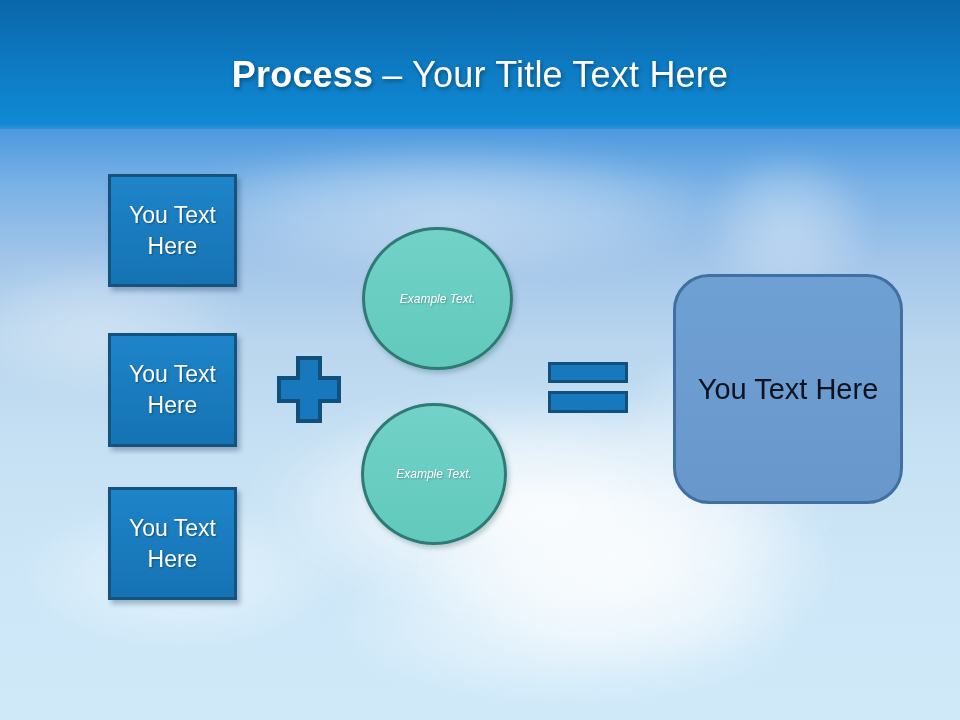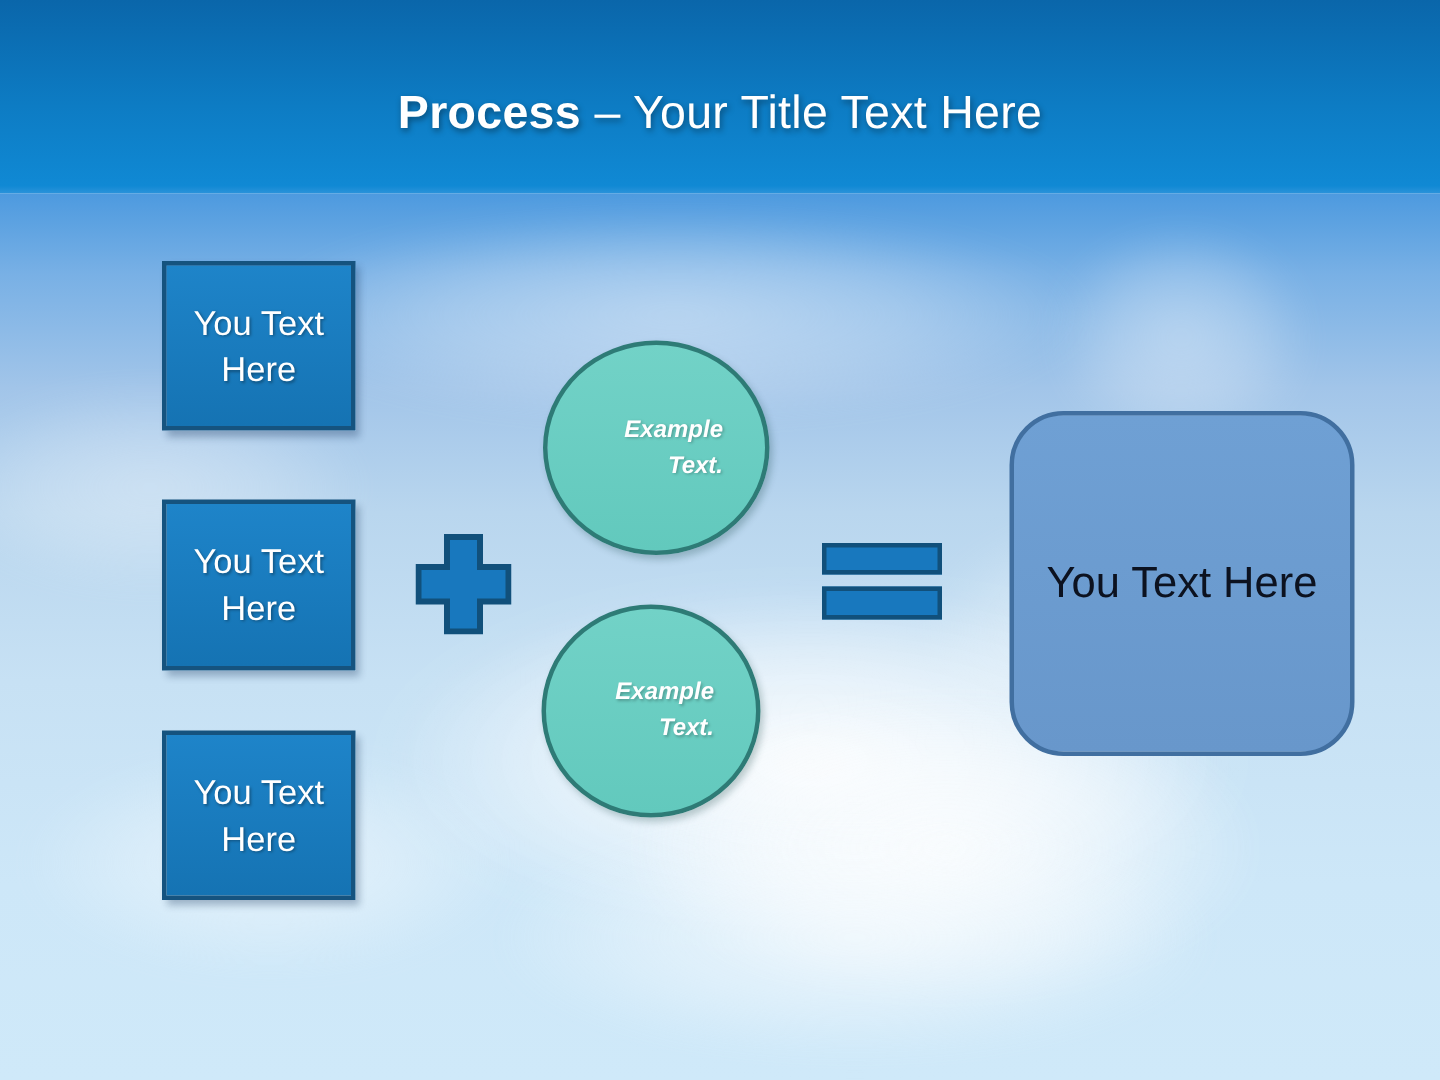--- a/index.html
+++ b/index.html
@@ -46,21 +46,21 @@
   .c7 { left: 615px; top: 340px; width: 285px; height: 160px; opacity: .50; }
   .c8 { left: 330px; top: 545px; width: 480px; height: 160px; opacity: .60; }
 
   
   .title {
     position: absolute;
     left: 0; top: 56px;
     width: 100%;
     text-align: center;
     color: #ffffff;
-    font-size: 31px;
+    font-size: 36px;
     line-height: 38px;
     text-shadow: 1px 2px 4px rgba(0,0,0,0.40);
     letter-spacing: 0.2px;
   }
   .title-lead { font-weight: bold; }
   .title-rest { font-weight: normal; margin-left: 9px; }
 
   
   .sq {
     position: absolute;
@@ -106,23 +106,23 @@
 
   
   .circle {
     position: absolute;
     box-sizing: border-box;
     border-radius: 50%;
     background: linear-gradient(180deg, #72d2c7 0%, #62c9bd 100%);
     border: 3px solid #2e7b76;
     box-shadow: 2px 3px 5px rgba(10,60,60,0.25);
     color: #ffffff;
-    font-weight: bold;
+    font-weight: normal;
     font-style: italic;
-    font-size: 16px;
+    font-size: 12px;
     line-height: 24px;
     text-align: right;
     display: flex;
     align-items: center;
     justify-content: center;
     padding: 0 28px;
     text-shadow: 1px 1px 2px rgba(0,0,0,0.25);
   }
   .circle1 { left: 362px; top: 227px; width: 151px; height: 143px; }
   .circle2 { left: 361px; top: 403px; width: 146px; height: 142px; }

